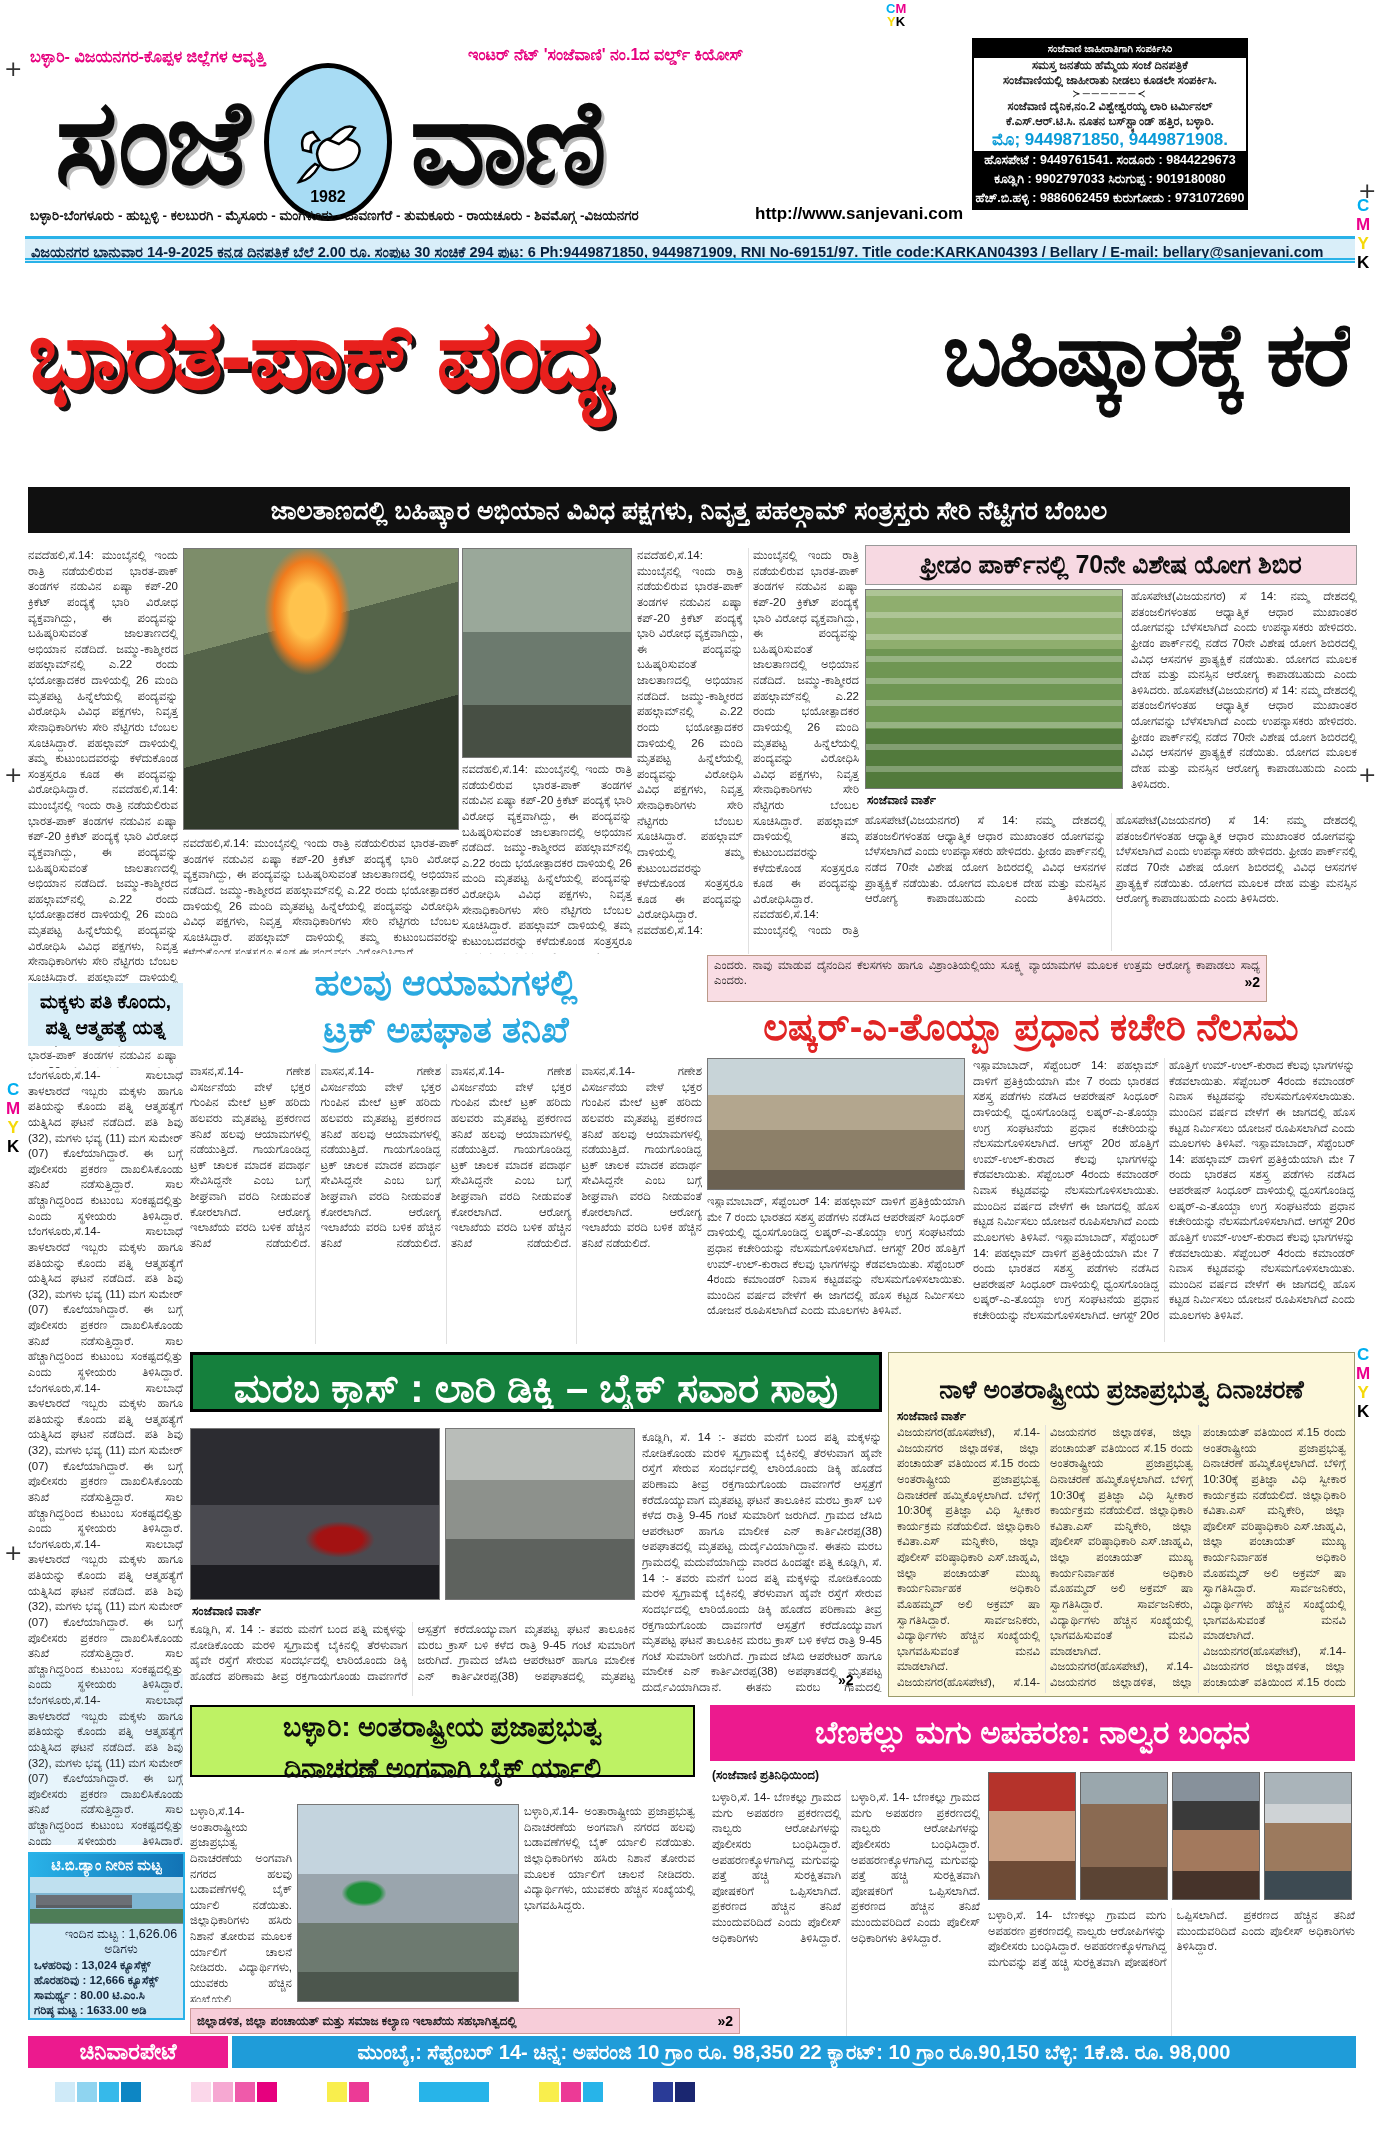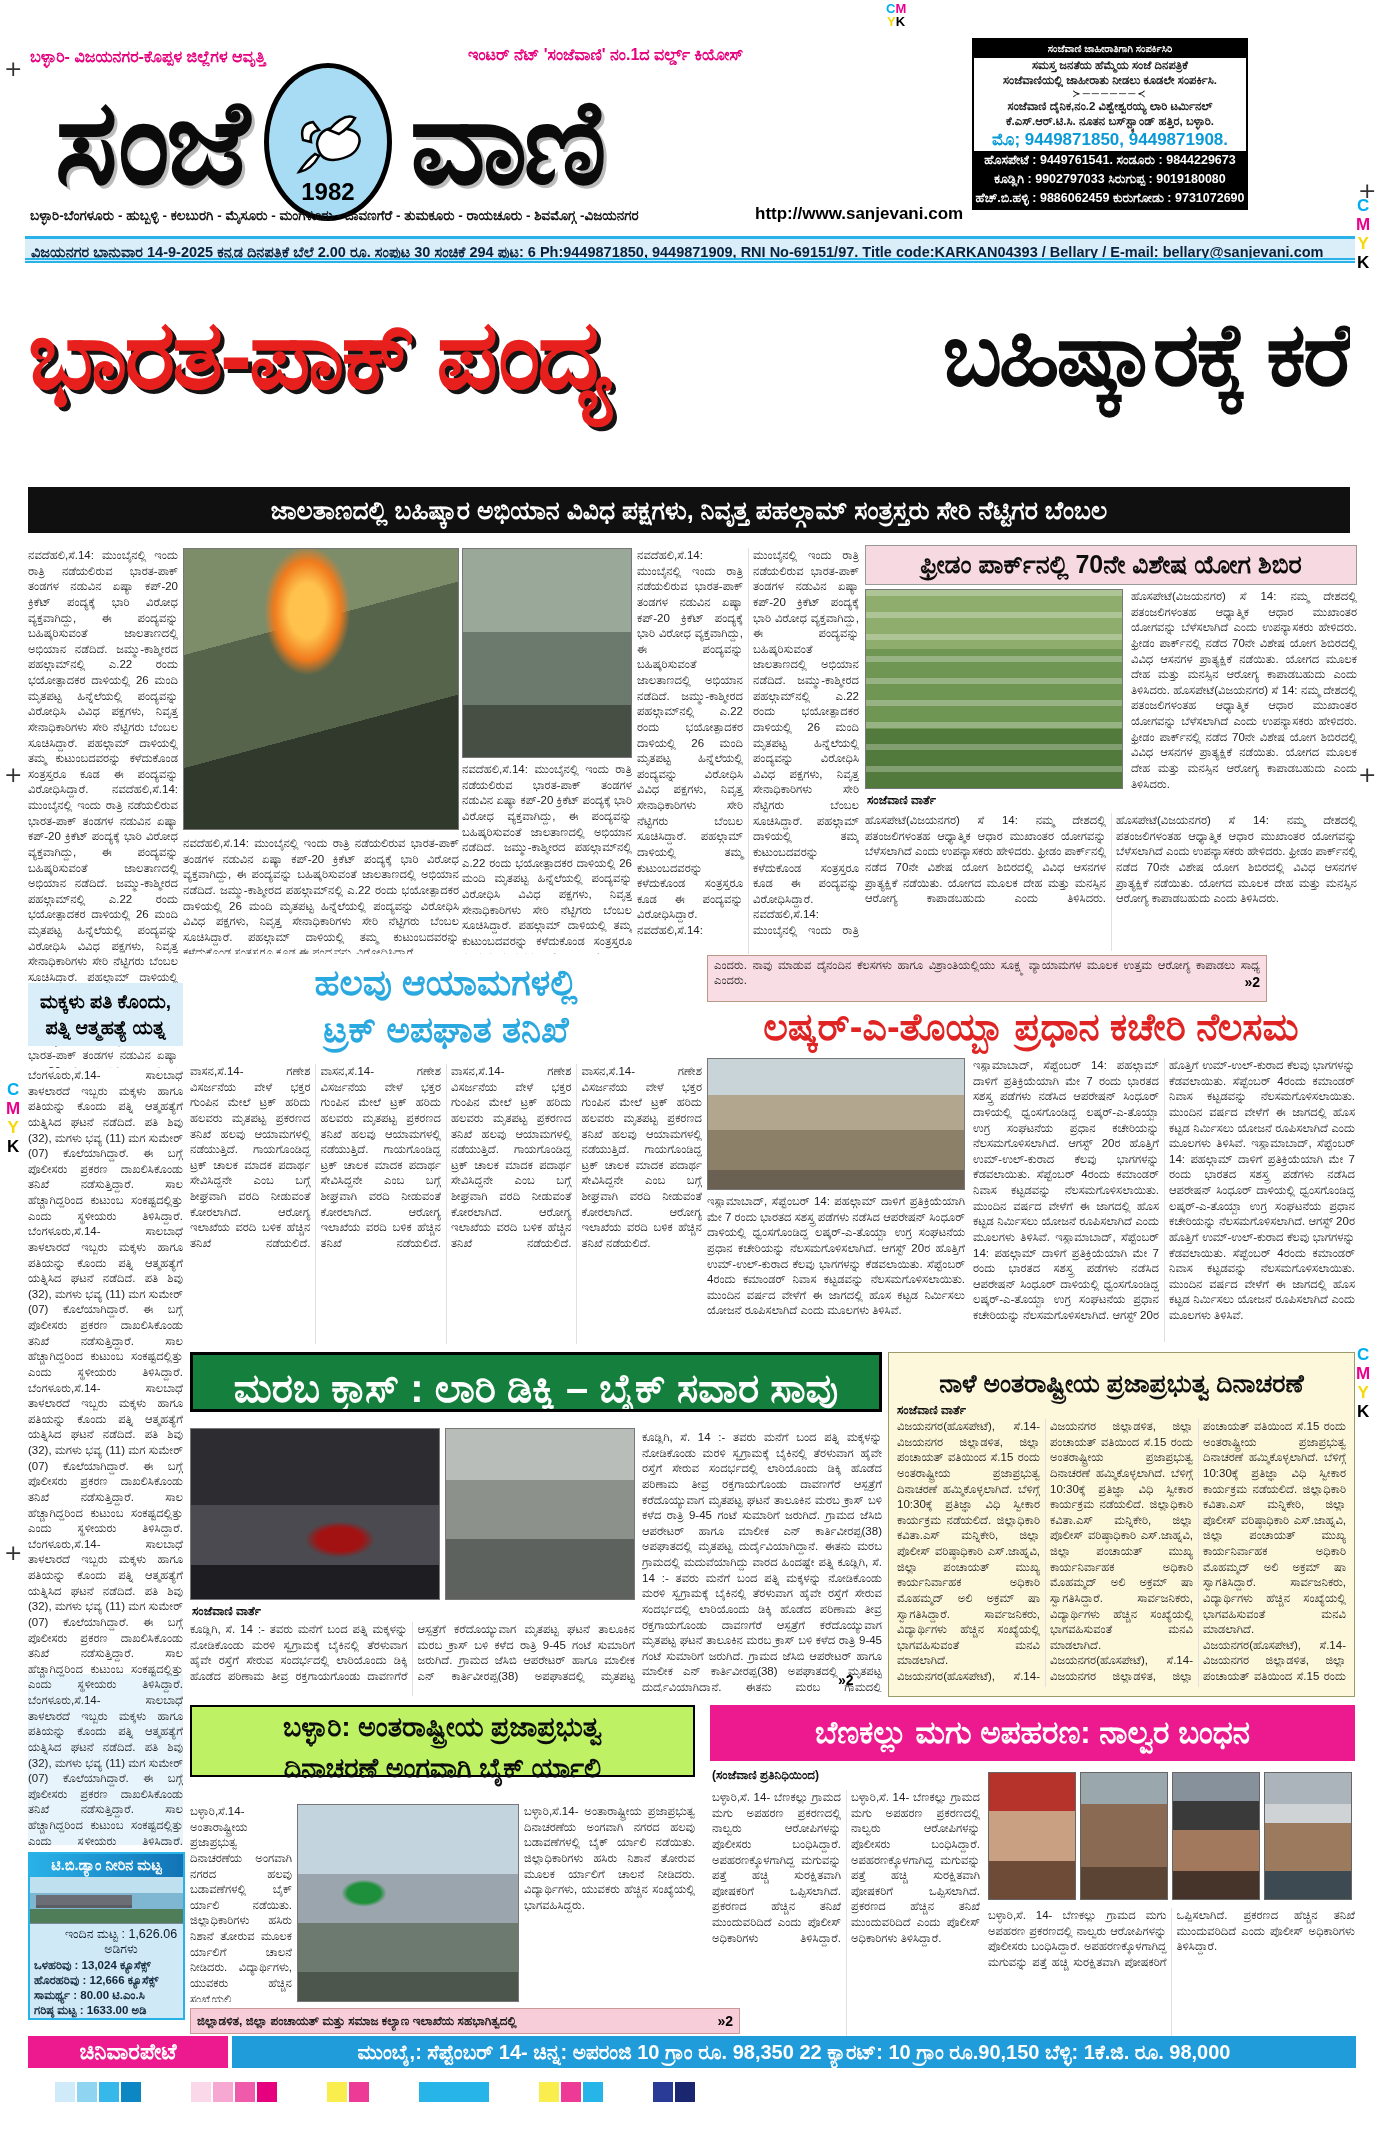--- a/index.html
+++ b/index.html
@@ -14,21 +14,21 @@
   .plus{font:22px "DejaVu Sans",sans-serif;color:#333;}
   
   .edition-line{top:48px;left:30px;color:#e6007e;font-weight:bold;font-size:16px;}
   .internet-line{top:46px;left:468px;color:#e6007e;font-weight:bold;font-size:16px;}
   .logo-row{top:66px;left:55px;width:905px;height:152px;display:flex;align-items:center;gap:18px;}
   .logo-word{font-size:118px;font-weight:900;color:#0b0b0b;letter-spacing:-4px;line-height:1;
              text-shadow:3px 3px 0 #bbb;}
   .logo-oval{width:118px;height:148px;background:#a8dcf4;border:5px solid #000;border-radius:50%;
              display:flex;flex-direction:column;align-items:center;justify-content:flex-end;flex:0 0 auto;}
   .logo-oval svg{margin-bottom:-4px;}
-  .logo-year{font-size:24px;font-weight:bold;color:#000;margin-bottom:10px;}
+  .logo-year{font-size:16px;font-weight:bold;color:#000;margin-bottom:10px;}
   .contact-box{top:38px;left:972px;width:272px;border:2px solid #000;background:#fff;font-size:12px;}
   .contact-box .hd{background:#000;color:#fff;font-weight:bold;font-size:10px;text-align:center;padding:3px 2px;}
   .contact-box .ln{text-align:center;font-weight:bold;padding:1px 2px;font-size:11.5px;}
   .contact-box .arrow{text-align:center;font-size:10px;letter-spacing:2px;color:#000;}
   .contact-box .mob{text-align:center;color:#0a9bd7;font-weight:900;font-size:17px;padding:1px 0;}
   .contact-box .ft{background:#000;color:#fff;font-weight:bold;text-align:center;font-size:12.5px;padding:2px 1px;}
   .cities-line{top:208px;left:30px;font-weight:bold;font-size:13.5px;color:#111;}
   .site-url{top:204px;left:755px;font-weight:900;font-size:17px;color:#000;}
   .date-strip{top:236px;left:25px;width:1330px;height:27px;background:#d9eef9;
               border-top:3px solid #29b2e8;border-bottom:5px double #29b2e8;
@@ -58,21 +58,21 @@
              font-size:11.5px;line-height:1.3;text-align:justify;padding:2px 6px;box-sizing:border-box;overflow:hidden;}
   .murder-hd{top:983px;left:28px;width:155px;background:#d9eef8;font-weight:800;font-size:19px;
              text-align:center;line-height:1.35;padding:6px 2px;box-sizing:border-box;color:#000;}
   .truck-hd{top:960px;left:190px;width:512px;text-align:center;font-weight:900;color:#2aa9e0;
             font-size:36px;line-height:1.3;}
   .lashkar-hd{top:1006px;left:707px;width:648px;text-align:center;font-weight:900;color:#e02424;font-size:38px;}
   .navy-hd{top:1352px;left:190px;width:692px;height:60px;background:#15803d;border:3px solid #000;
            color:#fff;font-weight:900;font-size:40px;text-align:center;line-height:66px;box-sizing:border-box;
            white-space:nowrap;overflow:hidden;}
   .cream-box{top:1352px;left:888px;width:467px;height:345px;background:#fdf8dc;border:1px solid #9a9a6a;
-             box-sizing:border-box;padding:16px 8px;}
+             box-sizing:border-box;padding:22px 8px;}
   .cream-hd{font-weight:900;font-size:25px;text-align:center;color:#111;}
   .rally-hd{top:1705px;left:190px;width:505px;height:72px;background:#bef264;border:2px solid #000;
             font-weight:900;font-size:27px;text-align:center;line-height:1.5;box-sizing:border-box;color:#0d0d0d;}
   .kidnap-hd{top:1705px;left:710px;width:645px;height:56px;background:#ec1a8e;color:#fff;font-weight:900;
              font-size:31px;text-align:center;line-height:56px;white-space:nowrap;overflow:hidden;}
   .rally-foot{top:2008px;left:190px;width:550px;height:26px;background:#f7cdd9;border:1px solid #c99;
               font-size:12px;font-weight:bold;line-height:24px;padding:0 6px;box-sizing:border-box;
               display:flex;justify-content:space-between;overflow:hidden;}
   
   .dam-box{top:1852px;left:28px;width:157px;border:2px solid #29b2e8;background:#cfe9f6;box-sizing:border-box;}

